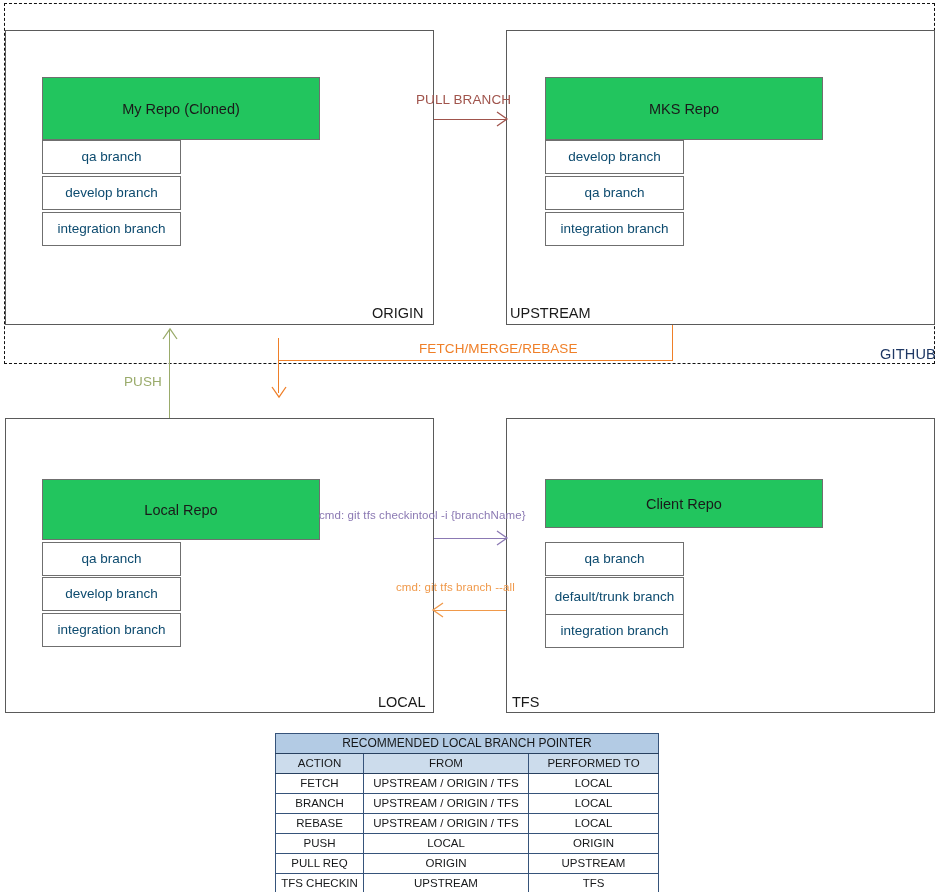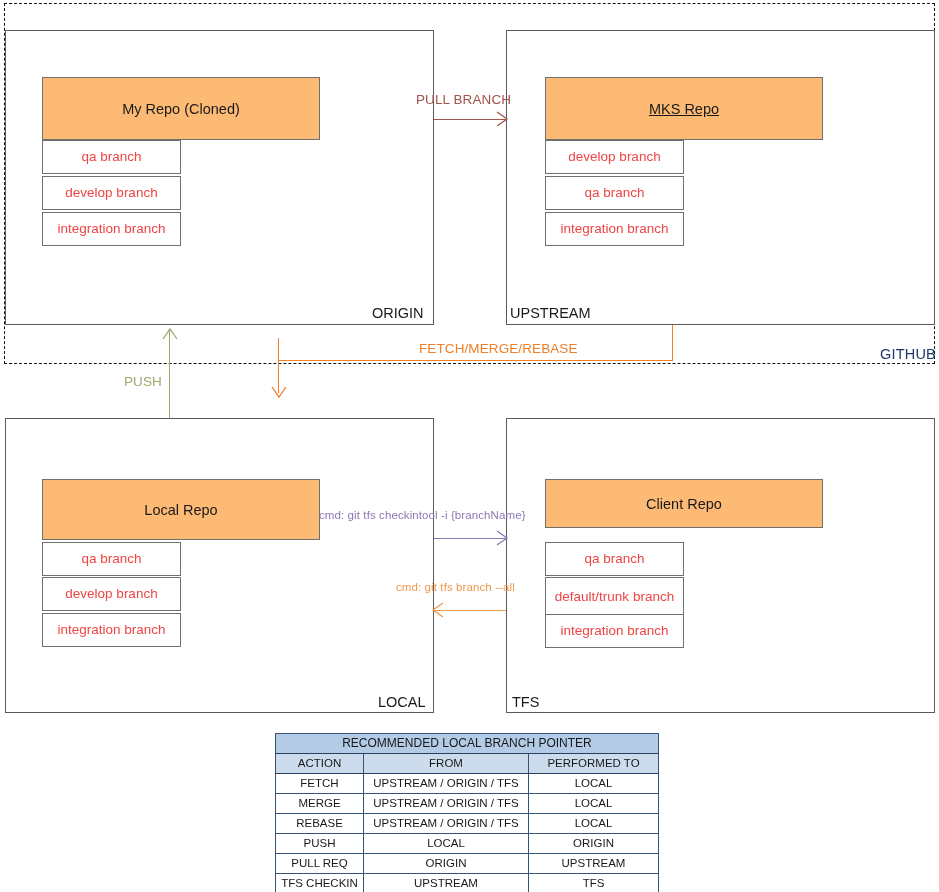--- a/index.html
+++ b/index.html
@@ -37,35 +37,35 @@
     font-size:14.5px;
     color:#1a1a1a;
     white-space:nowrap;
   }
 
   
   .repo-title{
     position:absolute;
     border:1.3px solid #6f6f6f;
     box-sizing:border-box;
-    background:#fdba74;
+    background:#22c55e;
     display:flex;align-items:center;justify-content:center;
     font-size:14.5px;
     color:#1a1a1a;
   }
   .branch{
     position:absolute;
     border:1.3px solid #6f6f6f;
     box-sizing:border-box;
     background:#fff;
     display:flex;align-items:center;justify-content:center;
     text-align:center;
     font-size:13.5px;
     line-height:1.12;
-    color:#ef4444;
+    color:#0c4a6e;
   }
 
   
   .seg{position:absolute;}
   .hline{position:absolute;height:0;border-top-width:1.4px;border-top-style:solid;}
   .vline{position:absolute;width:0;border-left-width:1.4px;border-left-style:solid;}
 
   .conn-label{
     position:absolute;
     font-size:13.5px;
@@ -115,21 +115,21 @@
   <div class="zone-label" style="left:372px;top:305px;">ORIGIN</div>
 
   <div class="repo-title" style="left:42px;top:77px;width:278px;height:63px;">My Repo (Cloned)</div>
   <div class="branch" style="left:42px;top:140px;width:139px;height:34px;">qa branch</div>
   <div class="branch" style="left:42px;top:176px;width:139px;height:34px;">develop branch</div>
   <div class="branch" style="left:42px;top:212px;width:139px;height:34px;">integration branch</div>
 
   <div class="zone" style="left:506px;top:30px;width:429px;height:295px;"></div>
   <div class="zone-label" style="left:510px;top:305px;">UPSTREAM</div>
 
-  <div class="repo-title" style="left:545px;top:77px;width:278px;height:63px;text-decoration:underline;">MKS Repo</div>
+  <div class="repo-title" style="left:545px;top:77px;width:278px;height:63px;">MKS Repo</div>
   <div class="branch" style="left:545px;top:140px;width:139px;height:34px;">develop branch</div>
   <div class="branch" style="left:545px;top:176px;width:139px;height:34px;">qa branch</div>
   <div class="branch" style="left:545px;top:212px;width:139px;height:34px;">integration branch</div>
 
   <div class="conn-label" style="left:416px;top:92px;color:#a0544c;">PULL BRANCH</div>
   <div class="hline" style="left:434px;top:119px;width:72px;border-top-color:#a0544c;"></div>
   <svg class="seg" style="left:496px;top:111px;width:14px;height:16px;" viewBox="0 0 14 16">
     <path d="M1 1 L11 8 L1 15" fill="none" stroke="#a0544c" stroke-width="1.3"></path>
   </svg>
 
@@ -189,21 +189,21 @@
         <td class="head-cell">ACTION</td>
         <td class="head-cell">FROM</td>
         <td class="head-cell">PERFORMED TO</td>
       </tr>
       <tr>
         <td>FETCH</td>
         <td>UPSTREAM / ORIGIN / TFS</td>
         <td>LOCAL</td>
       </tr>
       <tr>
-        <td>MERGE</td>
+        <td>BRANCH</td>
         <td>UPSTREAM / ORIGIN / TFS</td>
         <td>LOCAL</td>
       </tr>
       <tr>
         <td>REBASE</td>
         <td>UPSTREAM / ORIGIN / TFS</td>
         <td>LOCAL</td>
       </tr>
       <tr>
         <td>PUSH</td>

